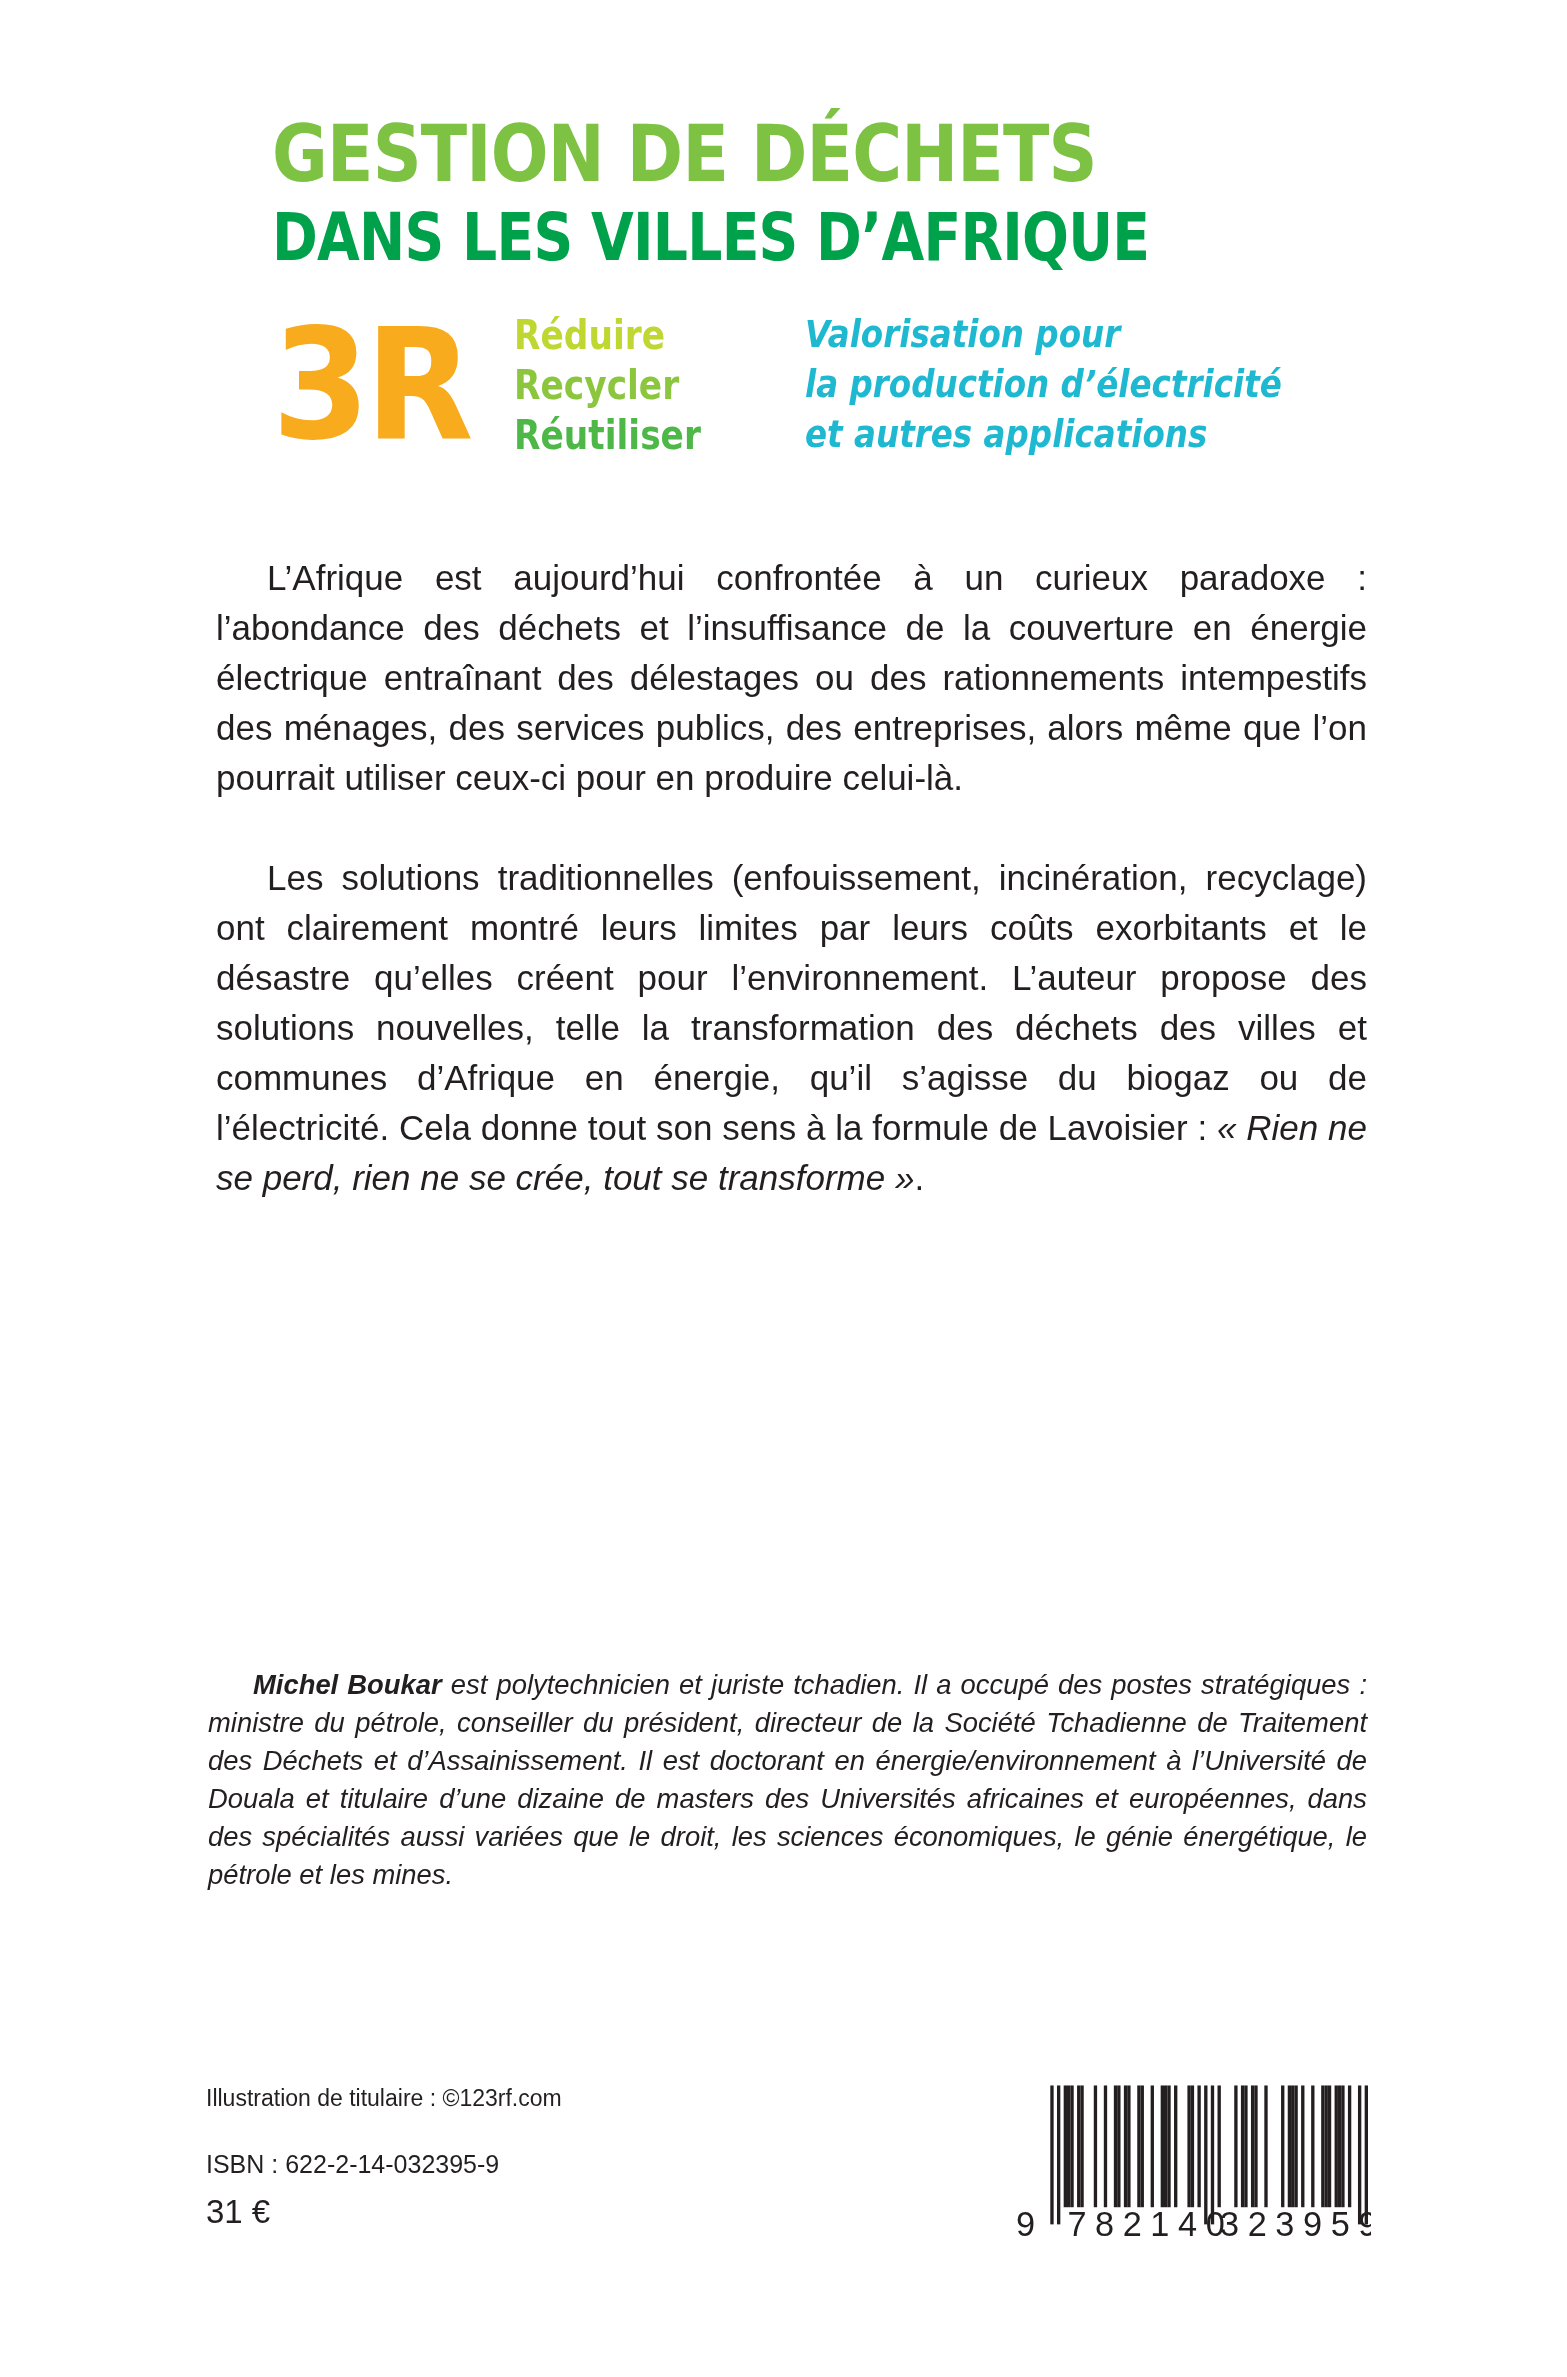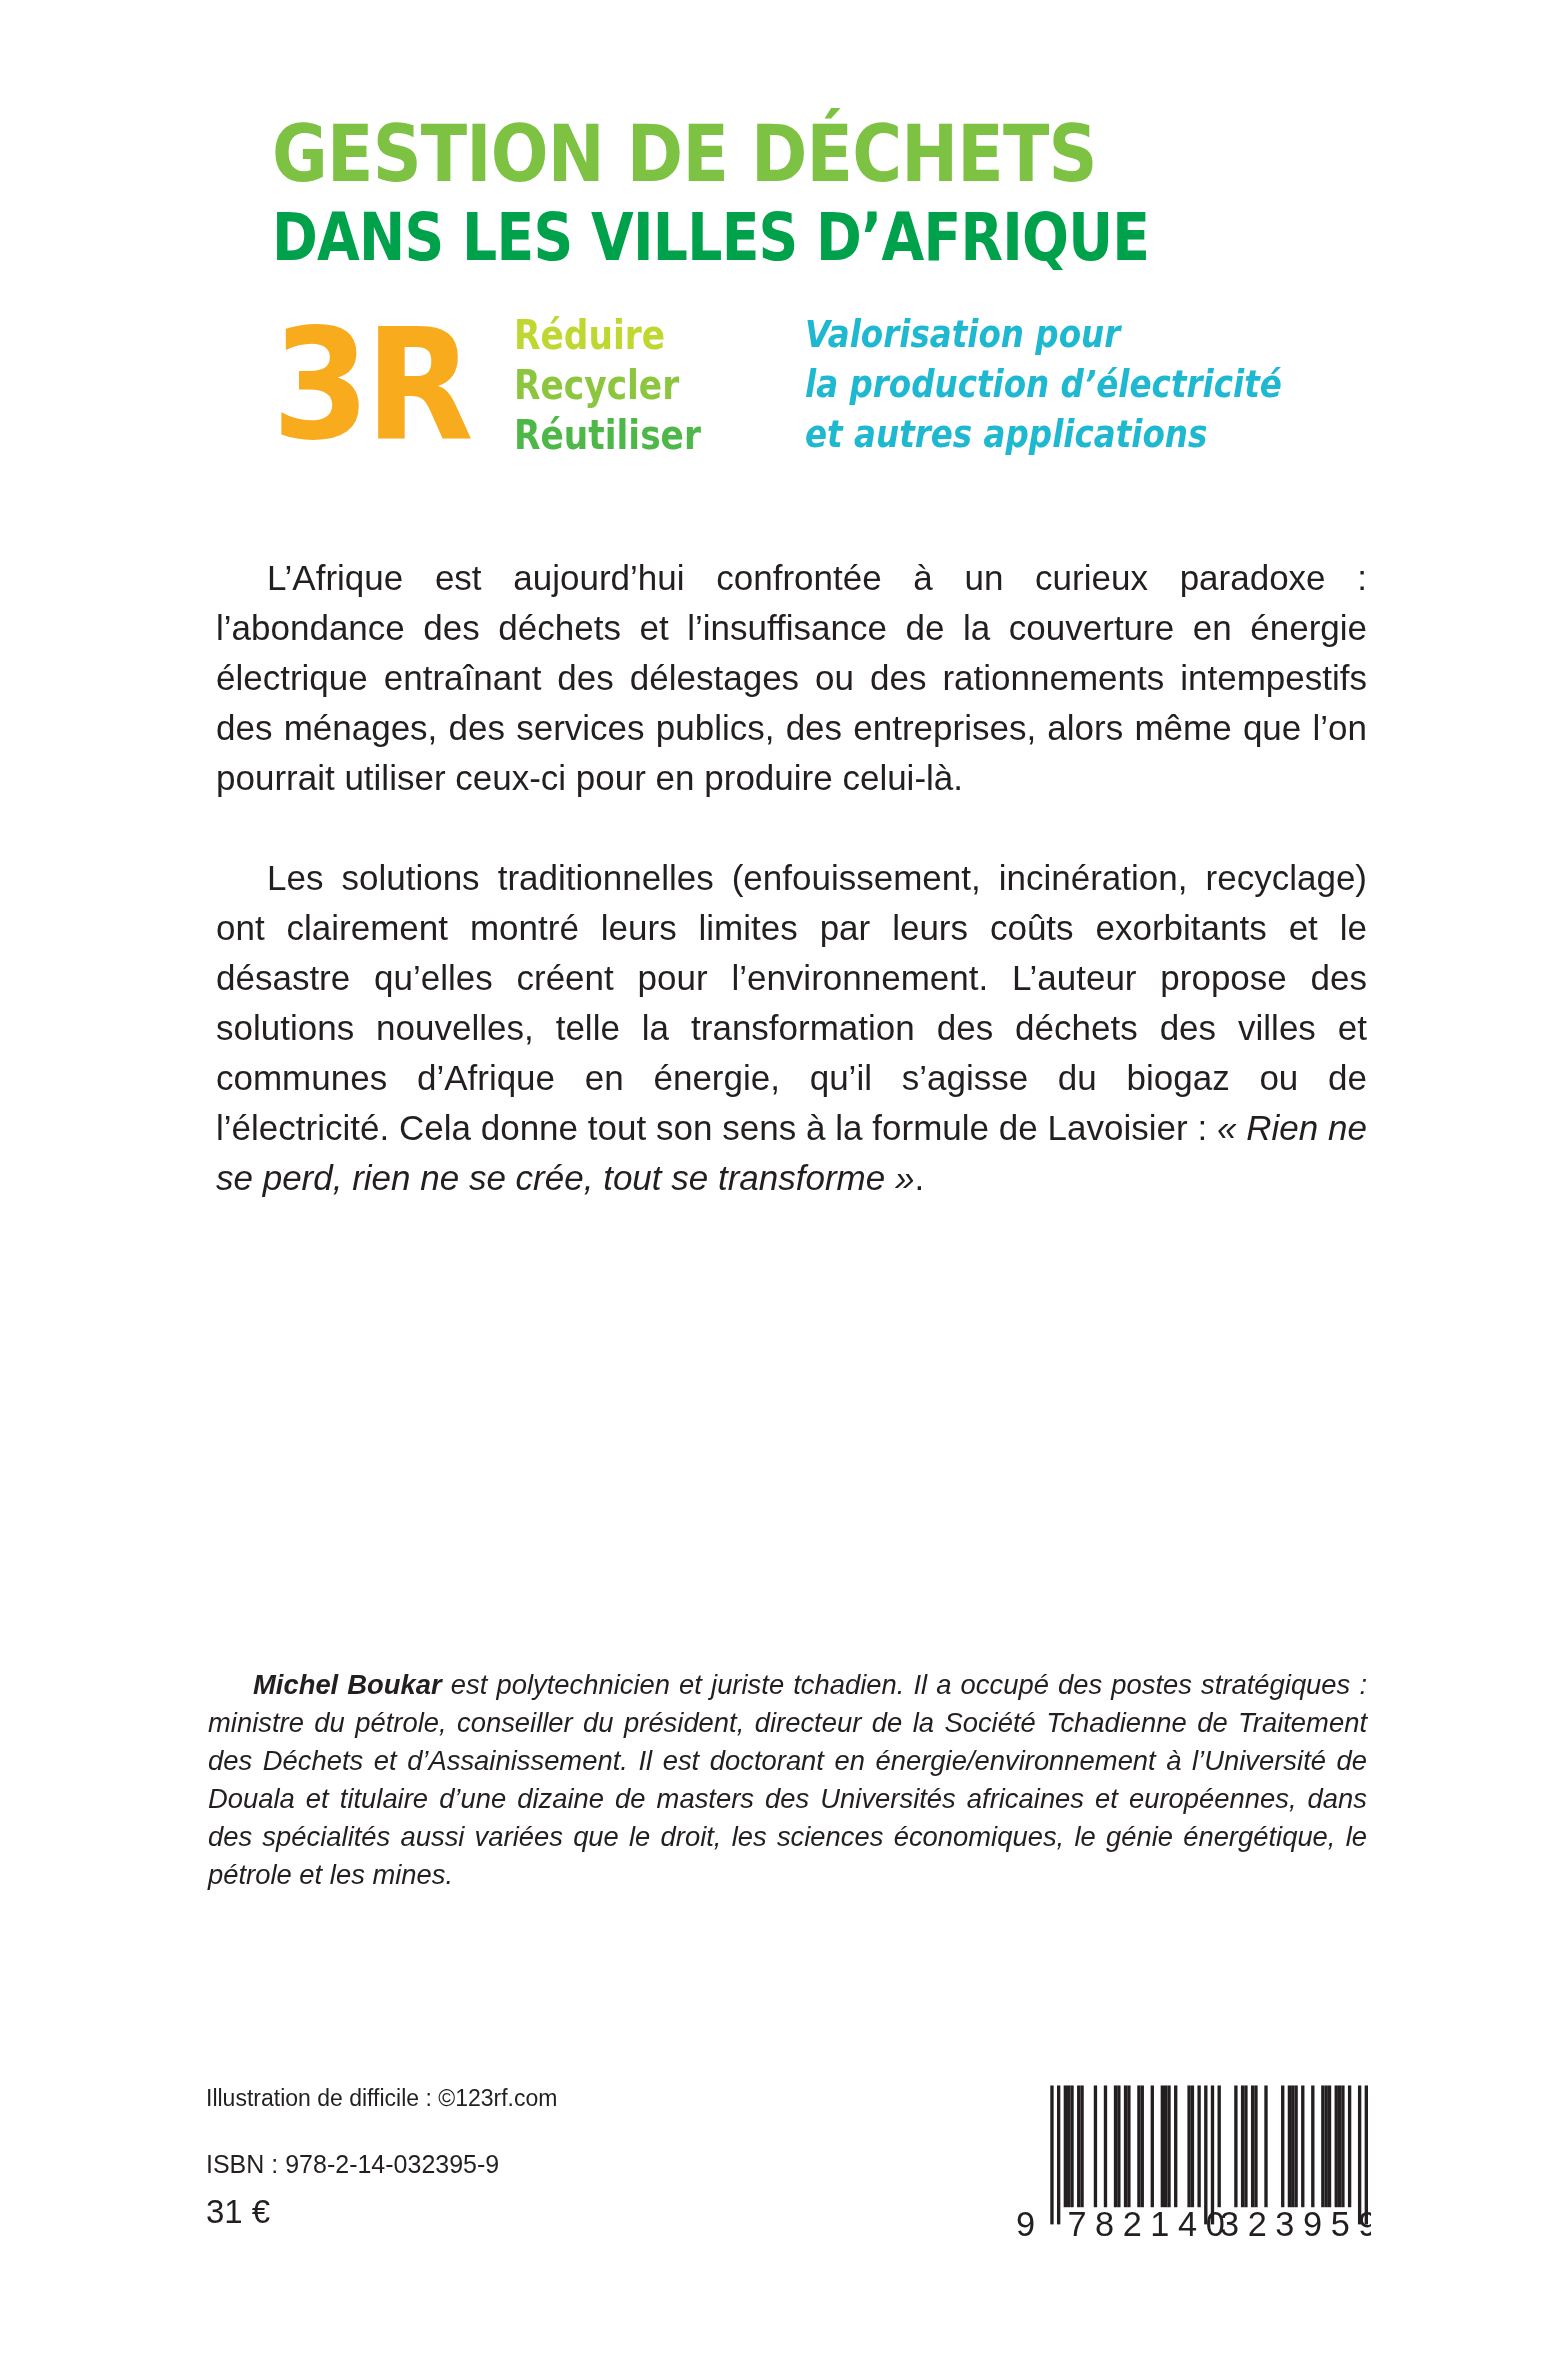--- a/index.html
+++ b/index.html
@@ -161,22 +161,22 @@
   <span>et autres applications</span>
 </div>
 
 <div class="abs body-text">
   <p>L’Afrique est aujourd’hui confrontée à un curieux paradoxe : l’abondance des déchets et l’insuffisance de la couverture en énergie électrique entraînant des délestages ou des rationnements intempestifs des ménages, des services publics, des entreprises, alors même que l’on pourrait utiliser ceux-ci pour en produire celui-là.</p>
   <p><span>Les solutions traditionnelles (enfouissement, incinération, recyclage) ont clairement montré leurs limites par leurs coûts exorbitants et le désastre qu’elles créent pour l’environnement. L’auteur propose des solutions nouvelles, telle la transformation des déchets des villes et communes d’Afrique en énergie, qu’il s’agisse du biogaz ou de l’électricité. Cela donne tout son sens à la formule de Lavoisier : </span><span class="quote">« Rien ne se perd, rien ne se crée, tout se transforme »</span><span>.</span></p>
 </div>
 
 <div class="abs bio"><span class="author">Michel Boukar</span><span> est polytechnicien et juriste tchadien. Il a occupé des postes stratégiques : ministre du pétrole, conseiller du président, directeur de la Société Tchadienne de Traitement des Déchets et d’Assainissement. Il est doctorant en énergie/environnement à l’Université de Douala et titulaire d’une dizaine de masters des Universités africaines et européennes, dans des spécialités aussi variées que le droit, les sciences économiques, le génie énergétique, le pétrole et les mines.</span></div>
 
-<div class="abs credit">Illustration de difficile : ©123rf.com</div>
-<div class="abs isbn">ISBN : 978-2-14-032395-9</div>
+<div class="abs credit">Illustration de titulaire : ©123rf.com</div>
+<div class="abs isbn">ISBN : 622-2-14-032395-9</div>
 <div class="abs price">31 €</div>
 
 <div class="abs barcode">
   <svg id="barcode-svg" width="355" height="163" viewBox="0 0 414 190" xmlns="http://www.w3.org/2000/svg">
     <g id="bars" fill="#231f20">
         <rect x="40.00" y="4" width="3.90" height="162"></rect>
         <rect x="47.80" y="4" width="3.90" height="162"></rect>
         <rect x="55.60" y="4" width="3.90" height="142"></rect>
         <rect x="59.50" y="4" width="3.90" height="142"></rect>
         <rect x="63.40" y="4" width="3.90" height="142"></rect>

